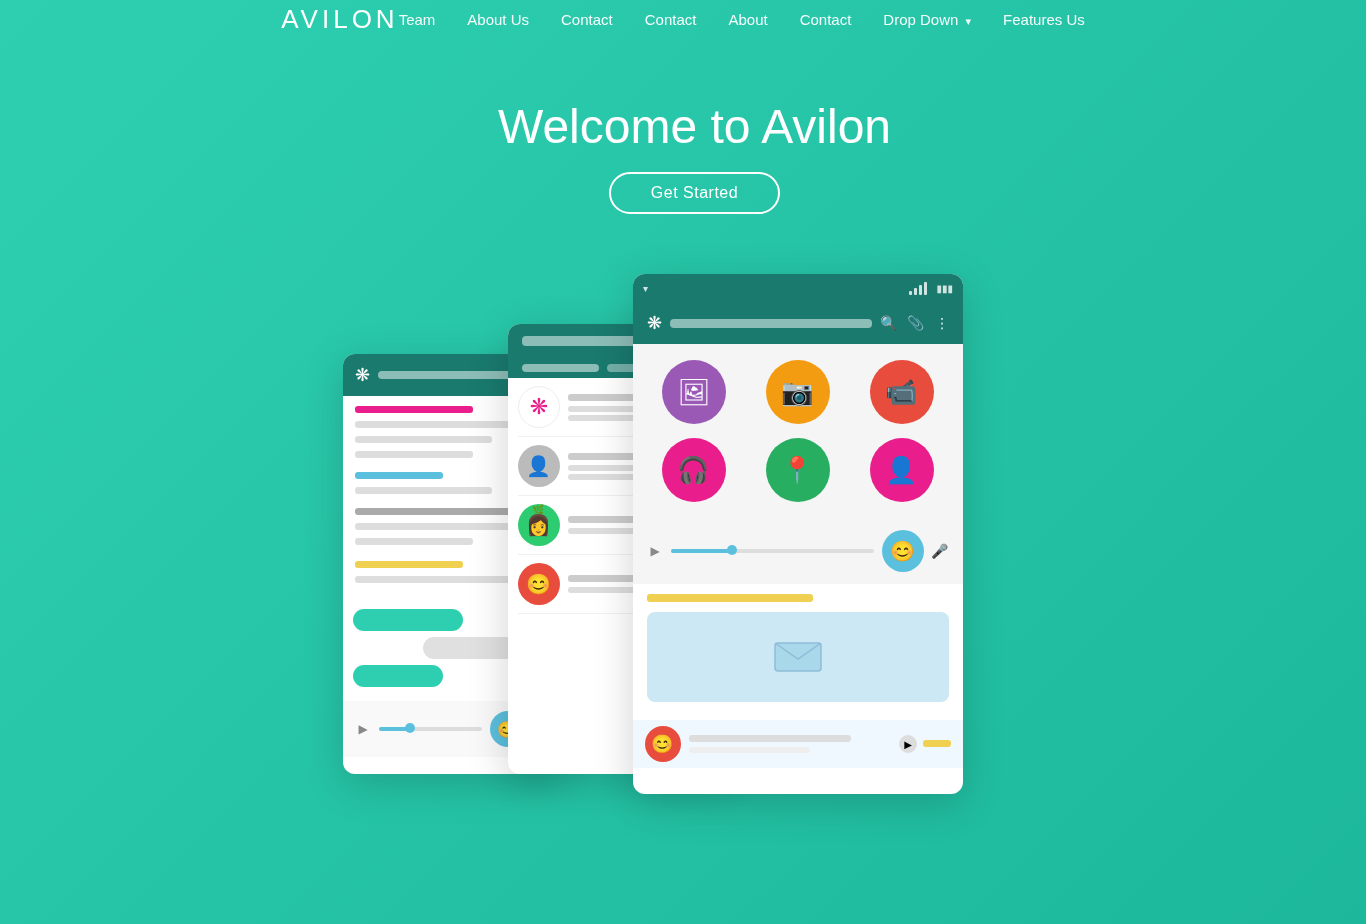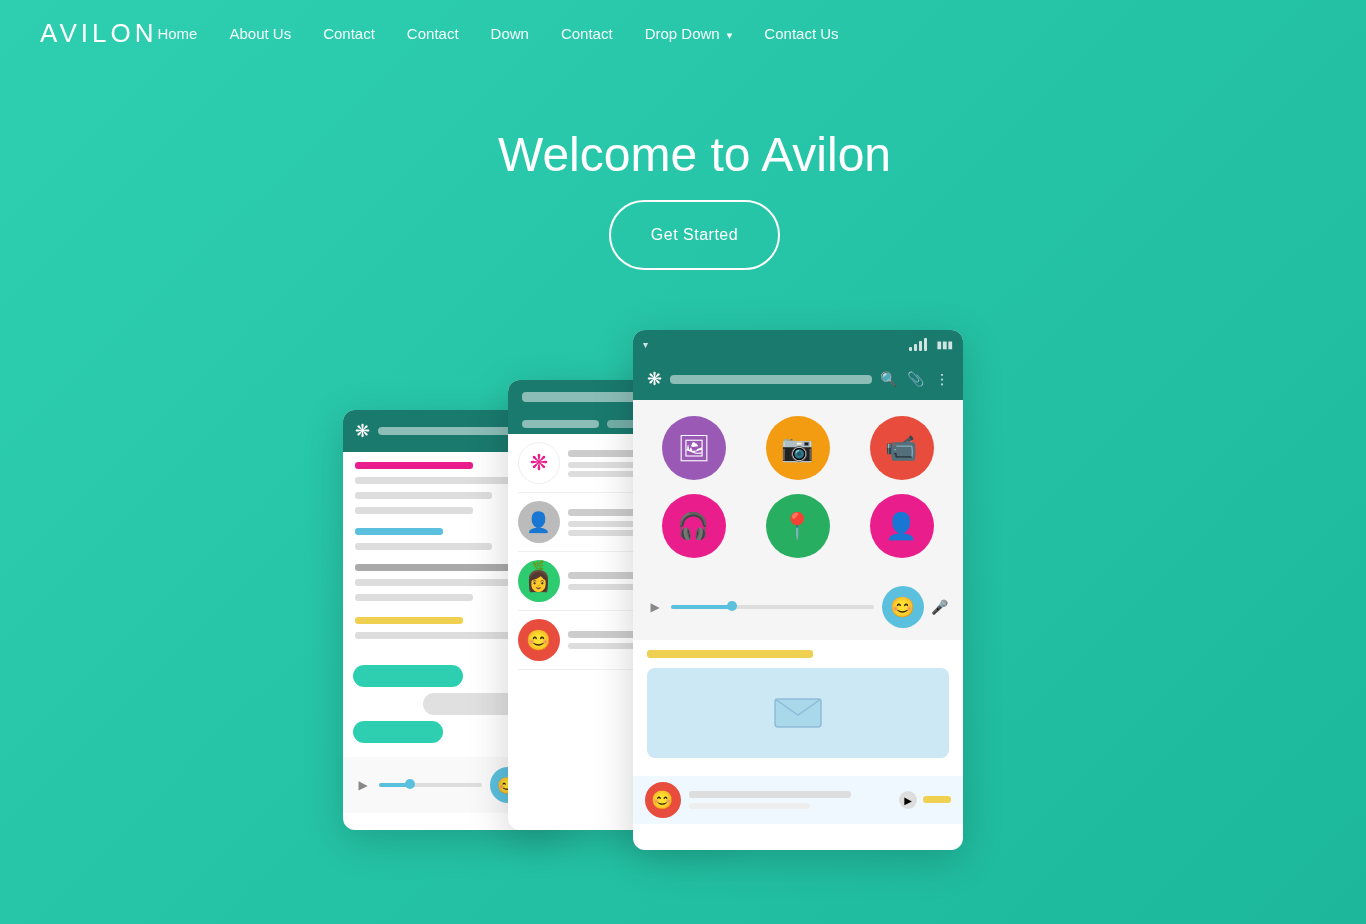--- a/index.html
+++ b/index.html
@@ -7,22 +7,22 @@
       font-family: 'Segoe UI', Arial, sans-serif;
       background: #2ecfb1;
       min-height: 924px;
       overflow-x: hidden;
     }
 
     
     nav {
       display: flex;
       align-items: center;
-      justify-content: flex-start;
-      padding: 18px 40px;
+      justify-content: center;
+      padding: 4px 40px;
       position: relative;
       z-index: 10;
     }
     .nav-logo {
       color: #fff;
       font-size: 26px;
       font-weight: 300;
       letter-spacing: 4px;
       text-transform: uppercase;
     }
@@ -63,21 +63,21 @@
       font-size: 20px;
       font-weight: 300;
       margin-bottom: 36px;
       opacity: 0.95;
     }
     .hero-btn {
       display: inline-block;
       border: 2px solid #fff;
       color: #fff;
       background: transparent;
-      padding: 24px 40px;
+      padding: 10px 40px;
       border-radius: 50px;
       font-size: 16px;
       cursor: pointer;
       letter-spacing: 0.5px;
       text-align: right;
     }
 
     
     .mockup-area {
       position: relative;
@@ -379,30 +379,30 @@
     }
   </style>
 </head>
 <body>
 
 <div class="bg-gradient"></div>
 
 <nav>
   <div class="nav-logo">AVILON</div>
   <ul class="nav-links">
-    <li><a href="#">Home</a></li>
+    <li><a href="#">Team</a></li>
     <li><a href="#">About Us</a></li>
     <li><a href="#">Contact</a></li>
     <li><a href="#">Contact</a></li>
-    <li><a href="#">Down</a></li>
+    <li><a href="#">About</a></li>
     <li><a href="#">Contact</a></li>
     <li>
       <a href="#">Drop Down <span class="dropdown-arrow">▾</span></a>
     </li>
-    <li><a href="#">Contact Us</a></li>
+    <li><a href="#">Features Us</a></li>
   </ul>
 </nav>
 
 <section class="hero">
   <h1 class="hero-title">Welcome to Avilon</h1>
   <button class="hero-btn">Get Started</button>
 </section>
 
 <div class="mockup-area">
 

